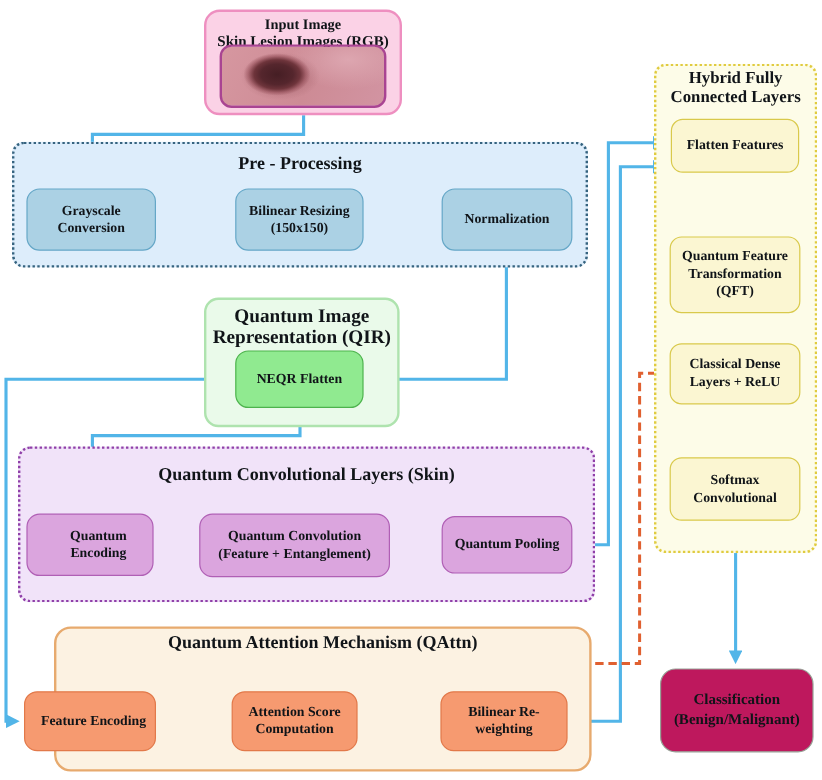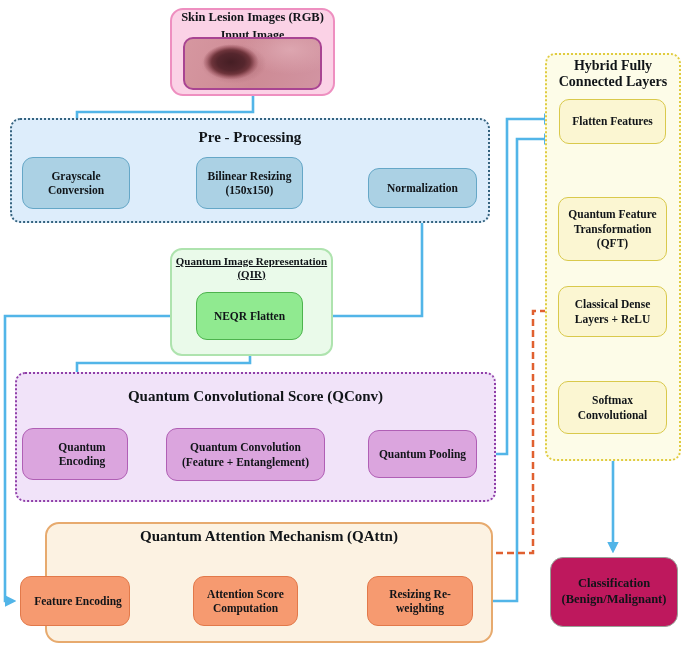--- a/index.html
+++ b/index.html
@@ -10,21 +10,21 @@
   .wires{position:absolute;left:0;top:0;width:685px;height:650px;z-index:1;}
   .abs{position:absolute;box-sizing:border-box;}
   
   .container{border-radius:10px;z-index:2;}
   .c-pre{left:10px;top:118px;width:480px;height:105px;background:#ddedfb;border:2px dotted #35637f;}
   .c-qir{left:170px;top:248px;width:163px;height:108px;background:#eafaea;border:2px solid #aee3ae;border-radius:12px;}
   .c-qconv{left:15px;top:372px;width:481px;height:130px;background:#f1e3f9;border:2px dotted #8f3fa8;}
   .c-qattn{left:45px;top:522px;width:448px;height:121px;background:#fcf2e2;border:2px solid #e7aa6e;border-radius:14px;}
   .c-hybrid{left:545px;top:53px;width:136px;height:408px;background:#fdfce8;border:2px dotted #e0cb3f;}
   .ctitle{position:absolute;left:0;right:0;text-align:center;font-weight:700;font-size:15px;line-height:1.15;z-index:3;}
-  .ctitle.small{font-size:11px;text-decoration:underline;}
+  .ctitle.small{font-size:16px;}
   .ctitle.med{font-size:14px;}
   
   .node{
     display:flex;align-items:center;justify-content:center;text-align:center;
     font-weight:700;font-size:11.5px;line-height:1.25;border-radius:11px;
     padding:2px 6px;z-index:4;
   }
   .n-blue{background:#abd1e4;border:1.5px solid #65a7c7;}
   .n-green{background:#90ea90;border:1.5px solid #4db34d;}
   .n-purple{background:#dba5de;border:1.5px solid #b05fb5;}
@@ -80,46 +80,46 @@
       <path d="M131,601 L186,601" marker-end="url(#mNavy)"></path>
       <path d="M298,601 L360,601" marker-end="url(#mNavy)"></path>
       <path d="M613,146 L613,190" marker-end="url(#mNavy)"></path>
       <path d="M613,249 L613,278" marker-end="url(#mNavy)"></path>
       <path d="M613,339 L613,373" marker-end="url(#mNavy)"></path>
     </g>
     <path d="M558,311 L533,311 L533,553 L247,553 L247,569" fill="none" stroke="#e06030" stroke-width="2.5" stroke-dasharray="7 4" marker-end="url(#mOrange)"></path>
   </svg>
 
   <div class="abs input-box">
+    <div class="input-title">Input Image</div>
     <div class="input-title" style="padding-top:0;font-size:12.5px;">Skin Lesion Images (RGB)</div>
-    <div class="input-title">Input Image</div>
   </div>
   <div class="abs lesion"></div>
 
   <div class="abs container c-pre"></div>
   <div class="ctitle" style="left:10px;width:480px;top:129px;">Pre - Processing</div>
   <div class="abs node n-blue" style="left:22px;top:157px;width:108px;height:52px;">Grayscale Conversion</div>
   <div class="abs node n-blue" style="left:196px;top:157px;width:107px;height:52px;">Bilinear Resizing (150x150)</div>
-  <div class="abs node n-blue" style="left:368px;top:168px;width:109px;height:40px;">Normalization</div>
+  <div class="abs node n-blue" style="left:368px;top:157px;width:109px;height:52px;">Normalization</div>
 
   <div class="abs container c-qir"></div>
   <div class="ctitle small" style="left:173px;width:157px;top:255px;">Quantum Image Representation (QIR)</div>
   <div class="abs node n-green" style="left:196px;top:292px;width:107px;height:48px;">NEQR Flatten</div>
 
   <div class="abs container c-qconv"></div>
-  <div class="ctitle" style="left:15px;width:481px;top:388px;">Quantum Convolutional Score (QConv)</div>
+  <div class="ctitle" style="left:15px;width:481px;top:388px;">Quantum Convolutional Layers (Skin)</div>
   <div class="abs node n-purple" style="left:22px;top:428px;width:106px;height:52px;padding-left:20px;">Quantum Encoding</div>
   <div class="abs node n-purple" style="left:166px;top:428px;width:159px;height:53px;">Quantum Convolution (Feature + Entanglement)</div>
   <div class="abs node n-purple" style="left:368px;top:430px;width:109px;height:48px;">Quantum Pooling</div>
 
   <div class="abs container c-qattn"></div>
   <div class="ctitle" style="left:45px;width:448px;top:528px;">Quantum Attention Mechanism (QAttn)</div>
   <div class="abs node n-orange" style="left:20px;top:576px;width:110px;height:50px;padding-left:12px;">Feature Encoding</div>
   <div class="abs node n-orange" style="left:193px;top:576px;width:105px;height:50px;">Attention Score Computation</div>
-  <div class="abs node n-orange" style="left:367px;top:576px;width:106px;height:50px;">Resizing Re-weighting</div>
+  <div class="abs node n-orange" style="left:367px;top:576px;width:106px;height:50px;">Bilinear Re-weighting</div>
 
   <div class="abs container c-hybrid"></div>
   <div class="ctitle med" style="left:545px;width:136px;top:58px;">Hybrid Fully Connected Layers</div>
   <div class="abs node n-yellow" style="left:559px;top:99px;width:107px;height:45px;">Flatten Features</div>
   <div class="abs node n-yellow" style="left:558px;top:197px;width:109px;height:64px;">Quantum Feature Transformation (QFT)</div>
   <div class="abs node n-yellow" style="left:558px;top:286px;width:109px;height:51px;">Classical Dense Layers + ReLU</div>
   <div class="abs node n-yellow" style="left:558px;top:381px;width:109px;height:53px;">Softmax Convolutional</div>
 
   <div class="abs node n-out" style="left:550px;top:557px;width:128px;height:70px;z-index:4;">Classification (Benign/Malignant)</div>
 

